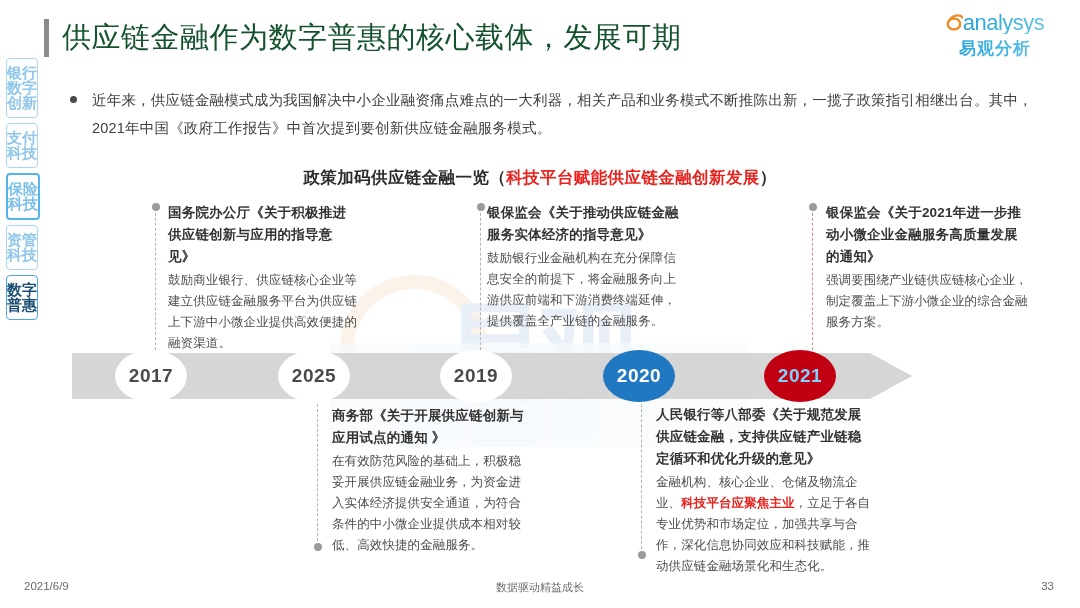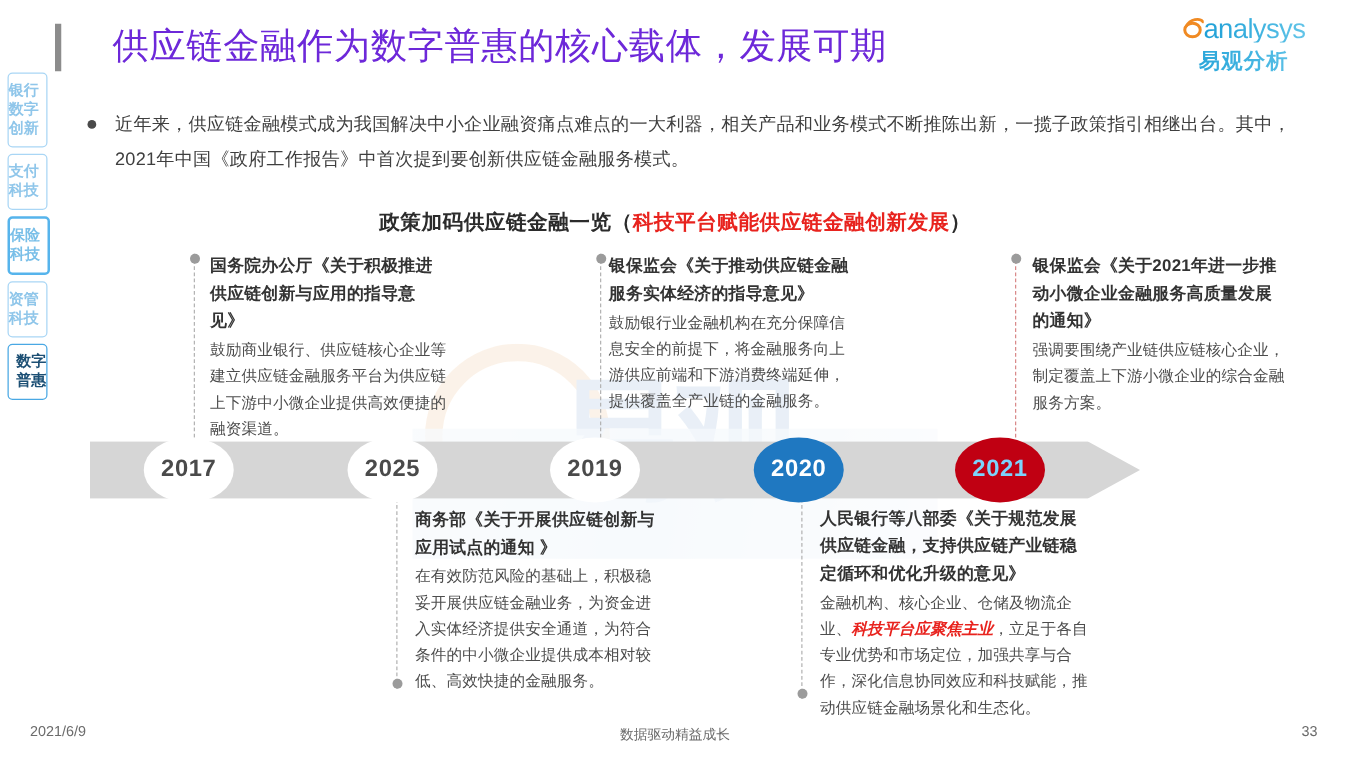--- a/index.html
+++ b/index.html
@@ -29,22 +29,22 @@
   .wm-blue{
     position:absolute;left:0;top:88px;width:420px;height:104px;
     background:linear-gradient(100deg,#bcd6ef 0%,#9ec4e8 45%,#cfe0f2 100%);
     opacity:.75;
   }
 
   
   .title-wrap{position:absolute;left:44px;top:17px;display:flex;align-items:flex-start;z-index:5;}
   .title-bar{width:5px;height:38px;background:#8c8c8c;margin-right:13px;margin-top:2px;}
   .title-text{
-    font-size:29px;line-height:40px;color:#6d28d9;font-weight:500;
-    letter-spacing:.5px;white-space:nowrap;margin-left:28px;
+    font-size:29px;line-height:40px;color:#14532d;font-weight:500;
+    letter-spacing:.5px;white-space:nowrap;
   }
 
   .logo{position:absolute;right:26px;top:10px;width:118px;text-align:center;z-index:6;}
   .logo-row{display:flex;align-items:center;justify-content:center;height:26px;}
   .logo-main{
     font-size:22px;font-weight:400;letter-spacing:-.5px;line-height:22px;
     background:linear-gradient(90deg,#1f9fd6 0%,#3fb3e0 55%,#62c4e8 100%);
     -webkit-background-clip:text;background-clip:text;color:transparent;
   }
   .logo-cn{
@@ -98,29 +98,29 @@
 
   
   .card{position:absolute;z-index:4;}
   .card h4{
     margin:0 0 2px 0;font-size:13.5px;line-height:22px;font-weight:700;color:#333333;
     letter-spacing:.2px;
   }
   .card p{
     margin:0;font-size:12.5px;line-height:21px;color:#4d4d4d;letter-spacing:.1px;
   }
-  .card p .red{color:#e8231e;font-weight:700;font-style:italic;}
+  .card p .red{color:#e8231e;font-weight:700;}
 
   
   .sidetabs{position:absolute;left:6px;top:58px;width:30px;z-index:6;}
   .stab{
     width:30px;border:1.6px solid #a9d6f5;border-radius:4px;
     margin-bottom:5px;padding:6px 0 7px 0;
     display:flex;flex-direction:column;align-items:center;
-    font-size:12px;line-height:15px;color:#8fc6ea;font-weight:600;
+    font-size:15px;line-height:15px;color:#8fc6ea;font-weight:600;
     background:#ffffff;
   }
   .stab.mid{border-color:#56b4ec;border-width:2px;color:#79bfe8;}
   .stab.active{border-color:#49a8e4;color:#1c4f74;font-weight:700;text-align:right;}
   .stab span{display:block;}
 
   
   .footer{position:absolute;left:0;right:0;bottom:12px;height:16px;z-index:6;}
   .footer .f-left{position:absolute;left:24px;top:0;font-size:11.5px;color:#6b6b6b;}
   .footer .f-mid{position:absolute;left:0;right:0;top:0;text-align:center;font-size:11px;color:#6b6b6b;}

